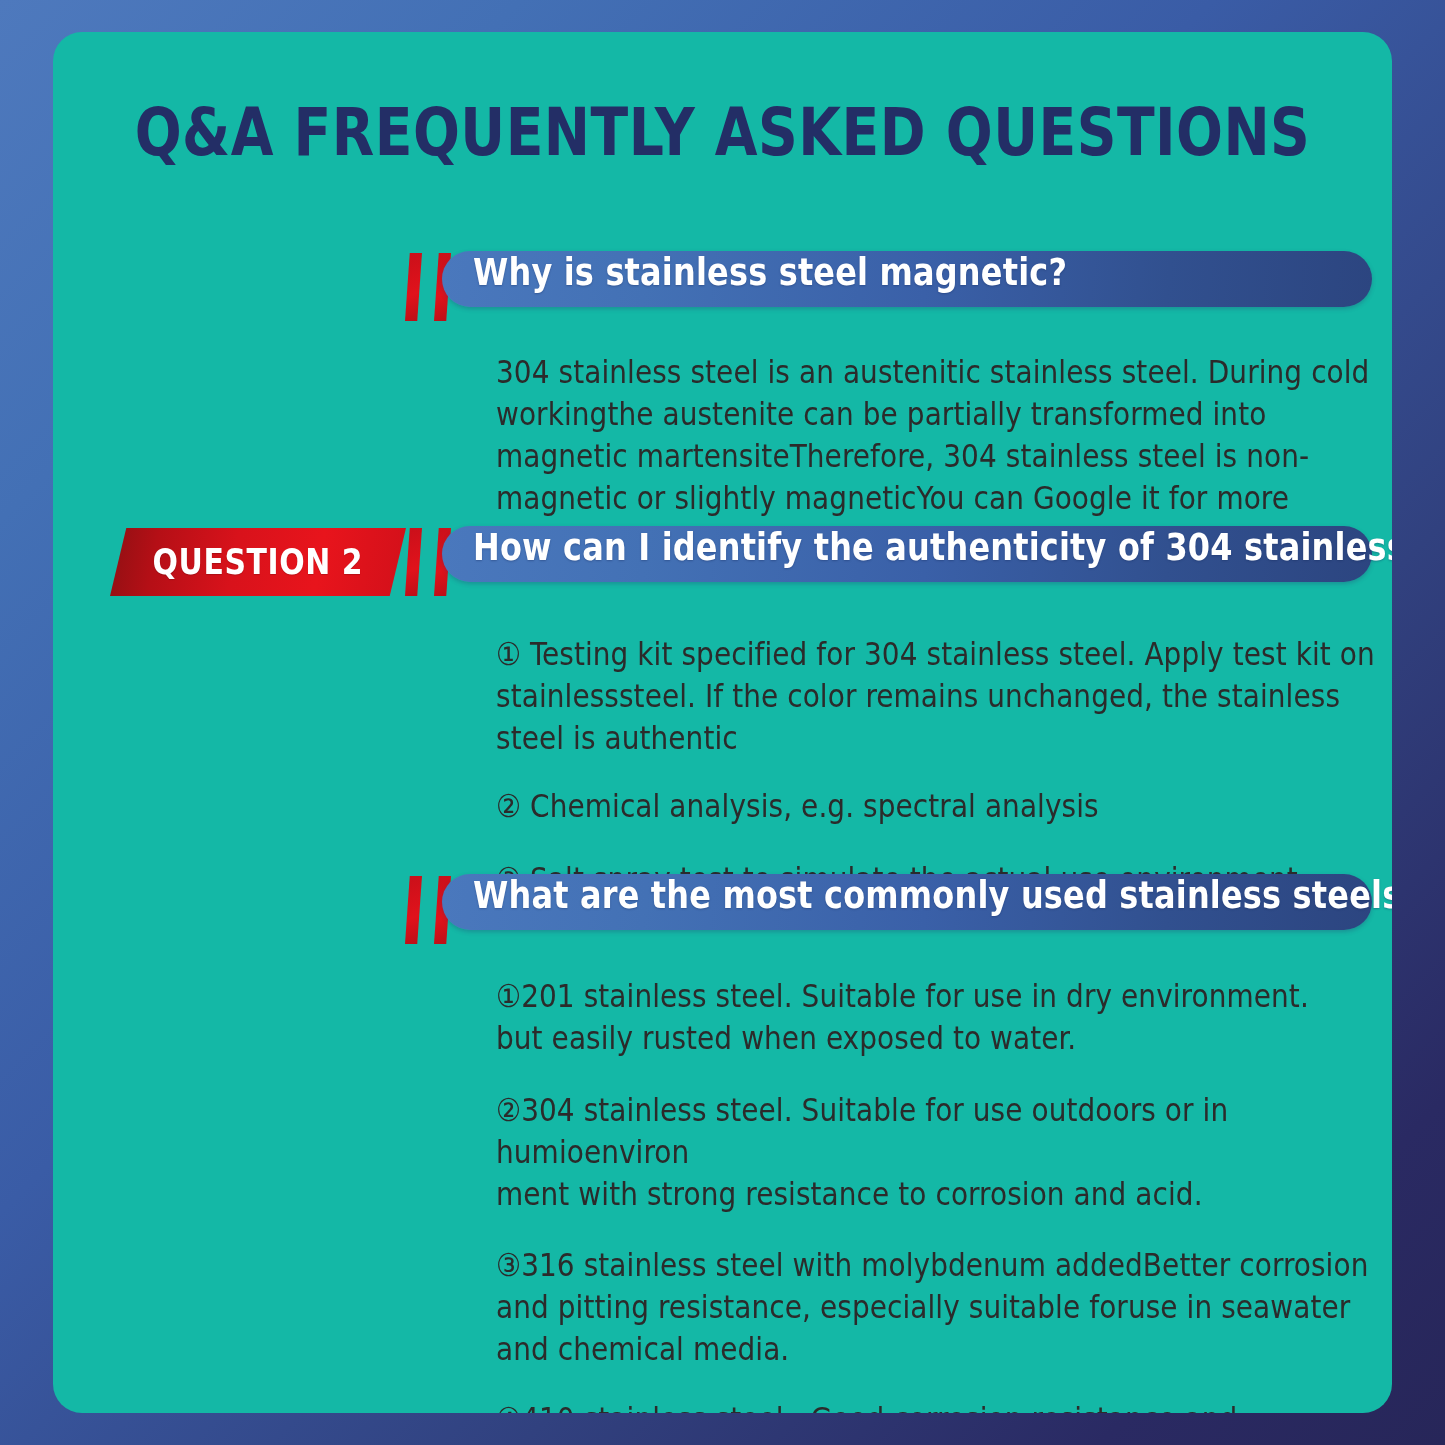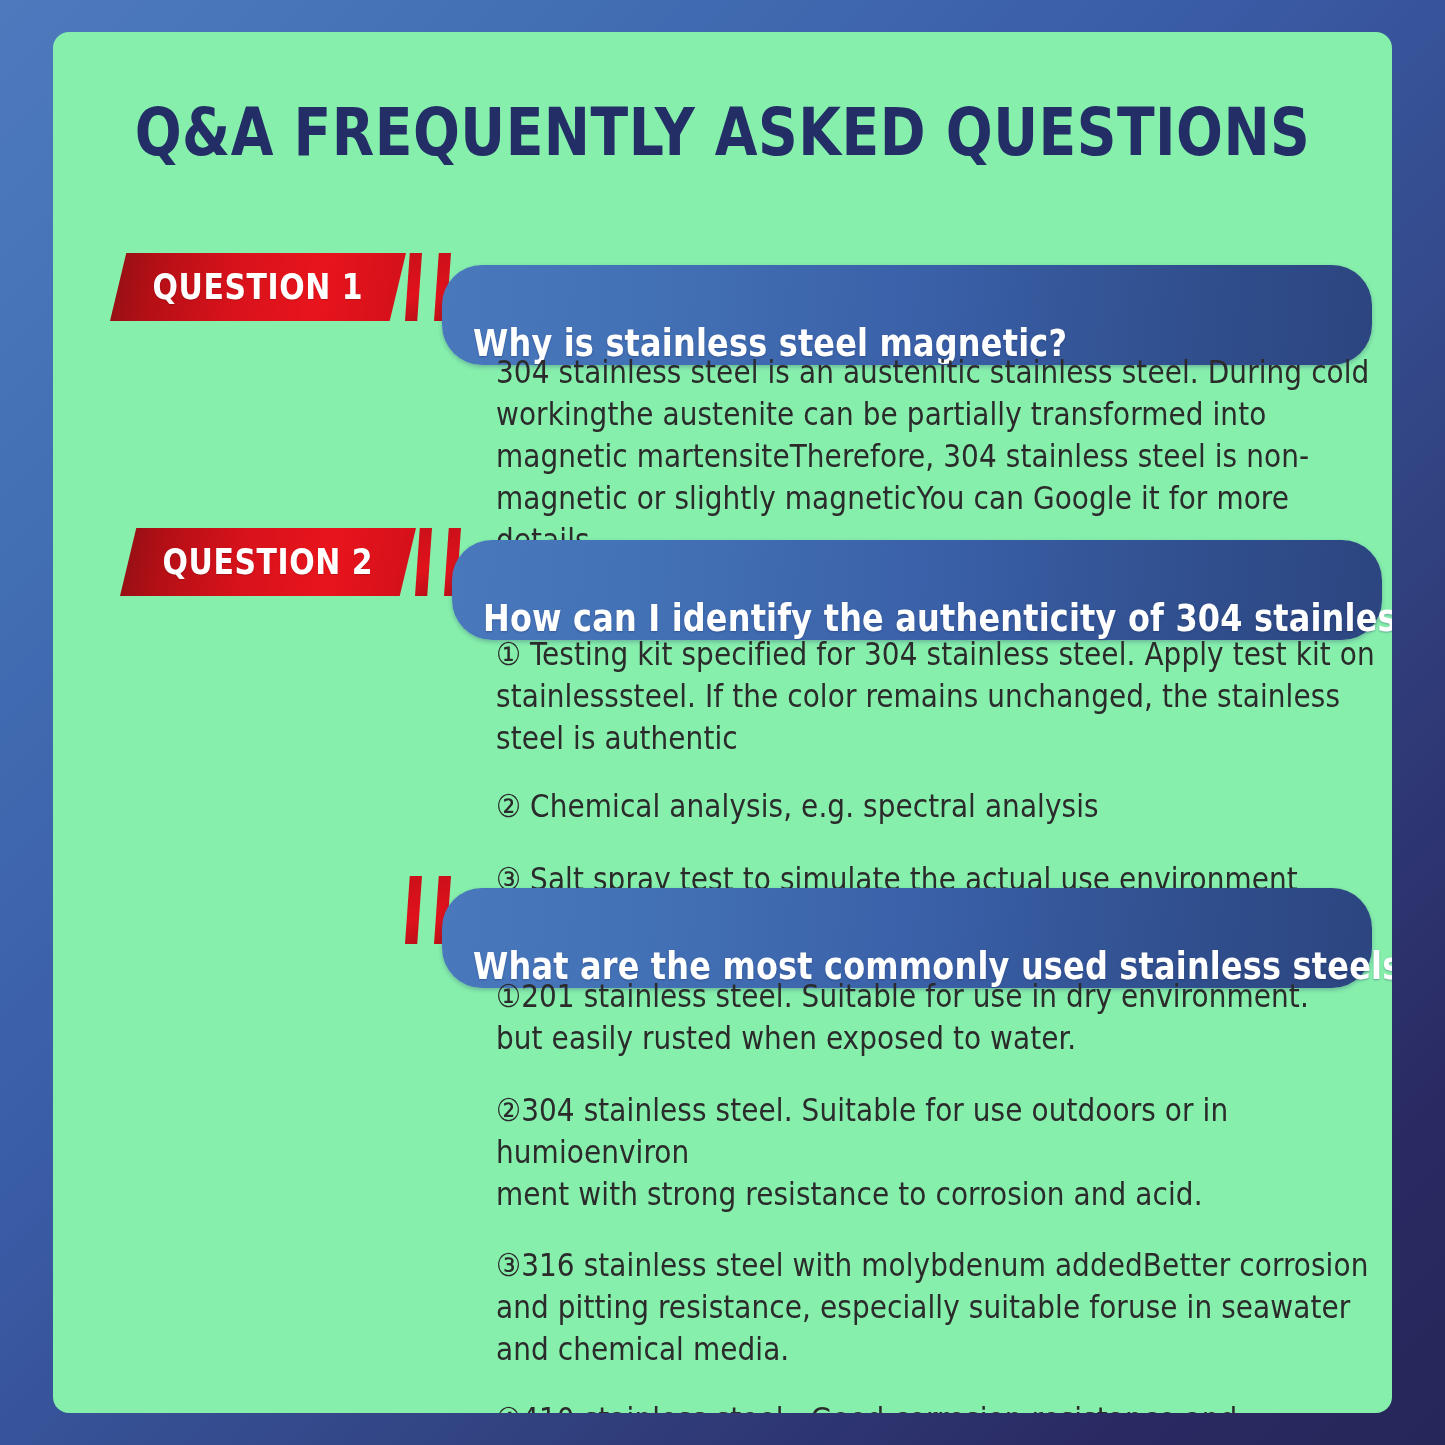--- a/index.html
+++ b/index.html
@@ -20,22 +20,22 @@
     height: 1445px;
     box-sizing: border-box;
   }
 
   .card {
     position: absolute;
     left: 53px;
     top: 32px;
     width: 1339px;
     height: 1381px;
-    background: #86efac;
-    border-radius: 16px;
+    background: #14b8a6;
+    border-radius: 29px;
     box-sizing: border-box;
     overflow: hidden;
   }
 
   .title {
     position: absolute;
     left: 0;
     right: 0;
     top: 62px;
     text-align: center;
@@ -94,28 +94,28 @@
     background: linear-gradient(160deg, #c9101a 0%, #e1121b 60%, #ba0f17 100%);
     -webkit-clip-path: polygon(28% 0%, 100% 0%, 72% 100%, 0% 100%);
     clip-path: polygon(28% 0%, 100% 0%, 72% 100%, 0% 100%);
   }
   .slash.s1 { left: 352px; }
   .slash.s2 { left: 381px; }
 
   .pill {
     position: absolute;
     left: 389px;
-    top: 18px;
+    top: 4px;
     width: 930px;
-    height: 100px;
+    height: 56px;
     border-radius: 40px;
     background: linear-gradient(95deg, #4a78bd 0%, #4371b5 22%, #3a60a8 52%, #31508f 78%, #2c4580 100%);
     box-shadow: 0 2px 4px rgba(40,60,110,0.30);
     display: flex;
-    align-items: flex-end;
+    align-items: flex-start;
     box-sizing: border-box;
     padding-left: 31px;
     padding-right: 20px;
   }
 
   .pill-text {
     color: #ffffff;
     font-family: "Liberation Sans Narrow", "DejaVu Sans Condensed", "Liberation Sans", sans-serif;
     font-weight: bold;
     font-size: 37px;
@@ -149,35 +149,32 @@
 </head>
 <body>
 
 <div class="page">
   <div class="card">
 
     <div class="title">Q&amp;A FREQUENTLY ASKED QUESTIONS</div>
 
     <div class="qblock" style="top:215px;">
       <div class="qhead">
-        <div class="ribbon">
-          <span class="ribbon-label">QUESTION 1</span>
-        </div>
         <div class="slash s1"></div>
         <div class="slash s2"></div>
         <div class="pill">
           <span class="pill-text">Why is stainless steel magnetic?</span>
         </div>
       </div>
       <div class="answers" style="top:105px;">
         <p class="ans-para">304 stainless steel is an austenitic stainless steel. During cold workingthe austenite can be partially transformed into magnetic martensiteTherefore, 304 stainless steel is non-magnetic or slightly magneticYou can Google it for more details.</p>
       </div>
     </div>
 
-    <div class="qblock" style="top:490px;padding-left:10px;">
+    <div class="qblock" style="top:490px;">
       <div class="qhead">
         <div class="ribbon">
           <span class="ribbon-label">QUESTION 2</span>
         </div>
         <div class="slash s1"></div>
         <div class="slash s2"></div>
         <div class="pill">
           <span class="pill-text">How can I identify the authenticity of 304 stainless steel?</span>
         </div>
       </div>

